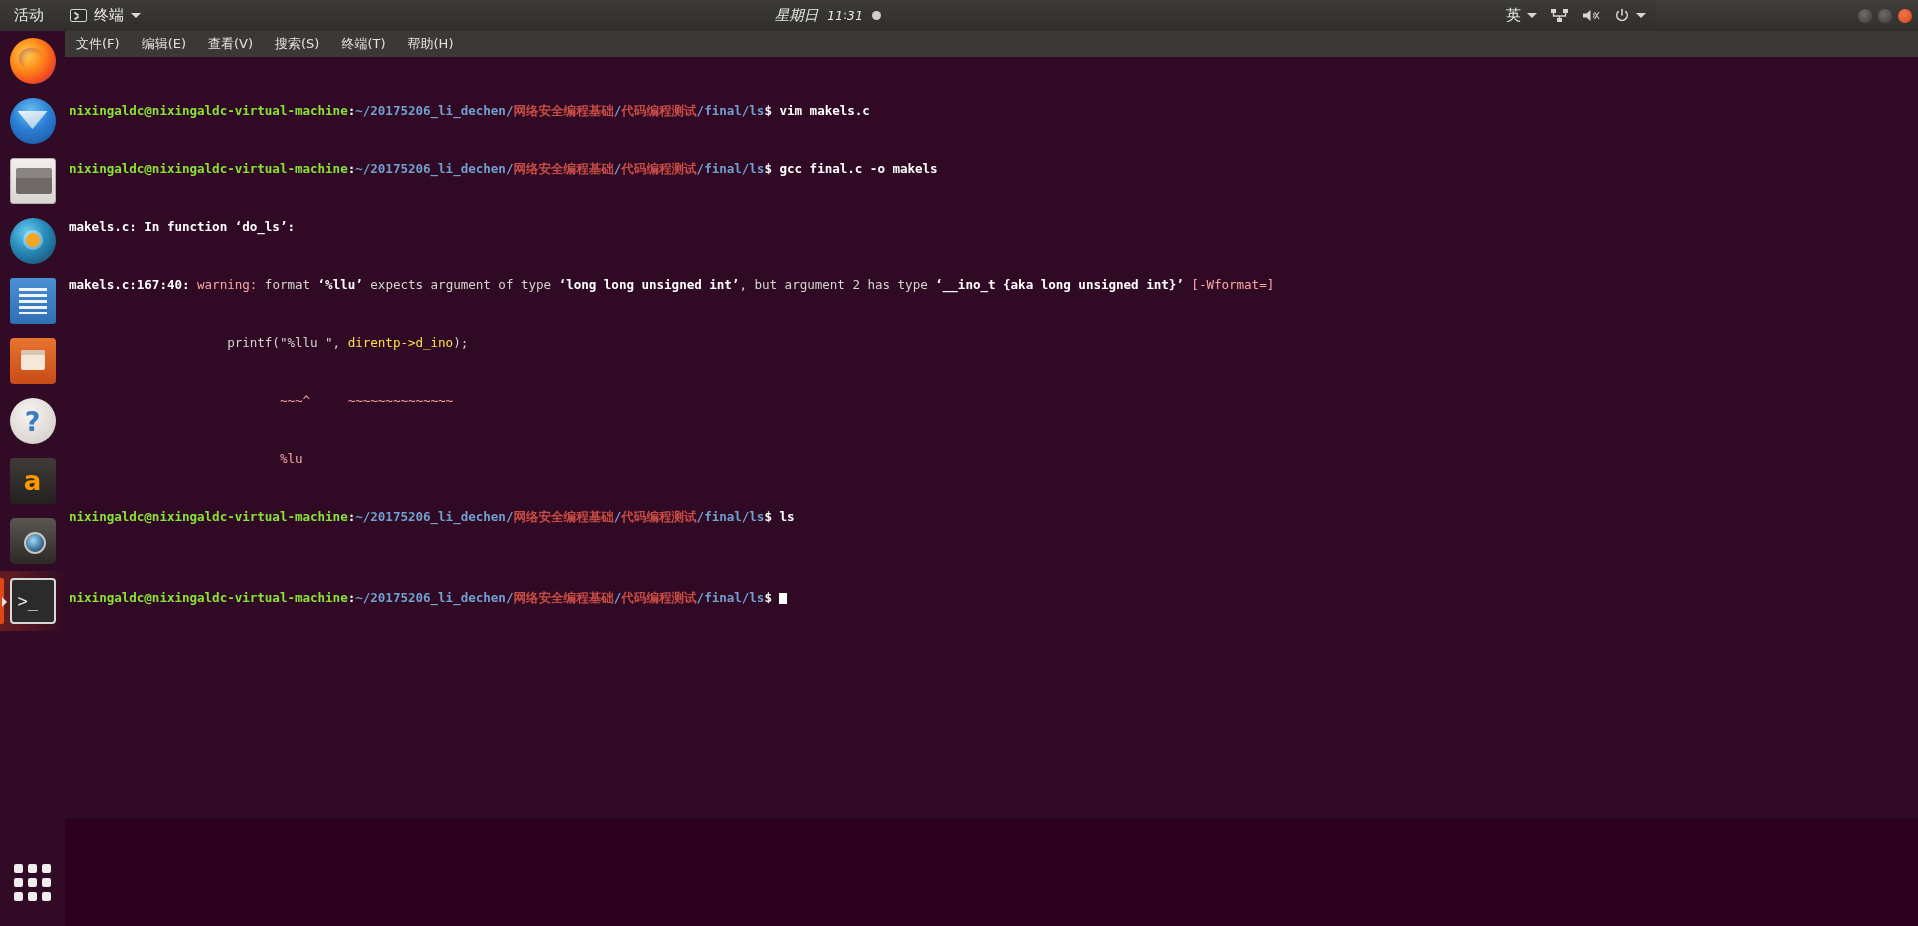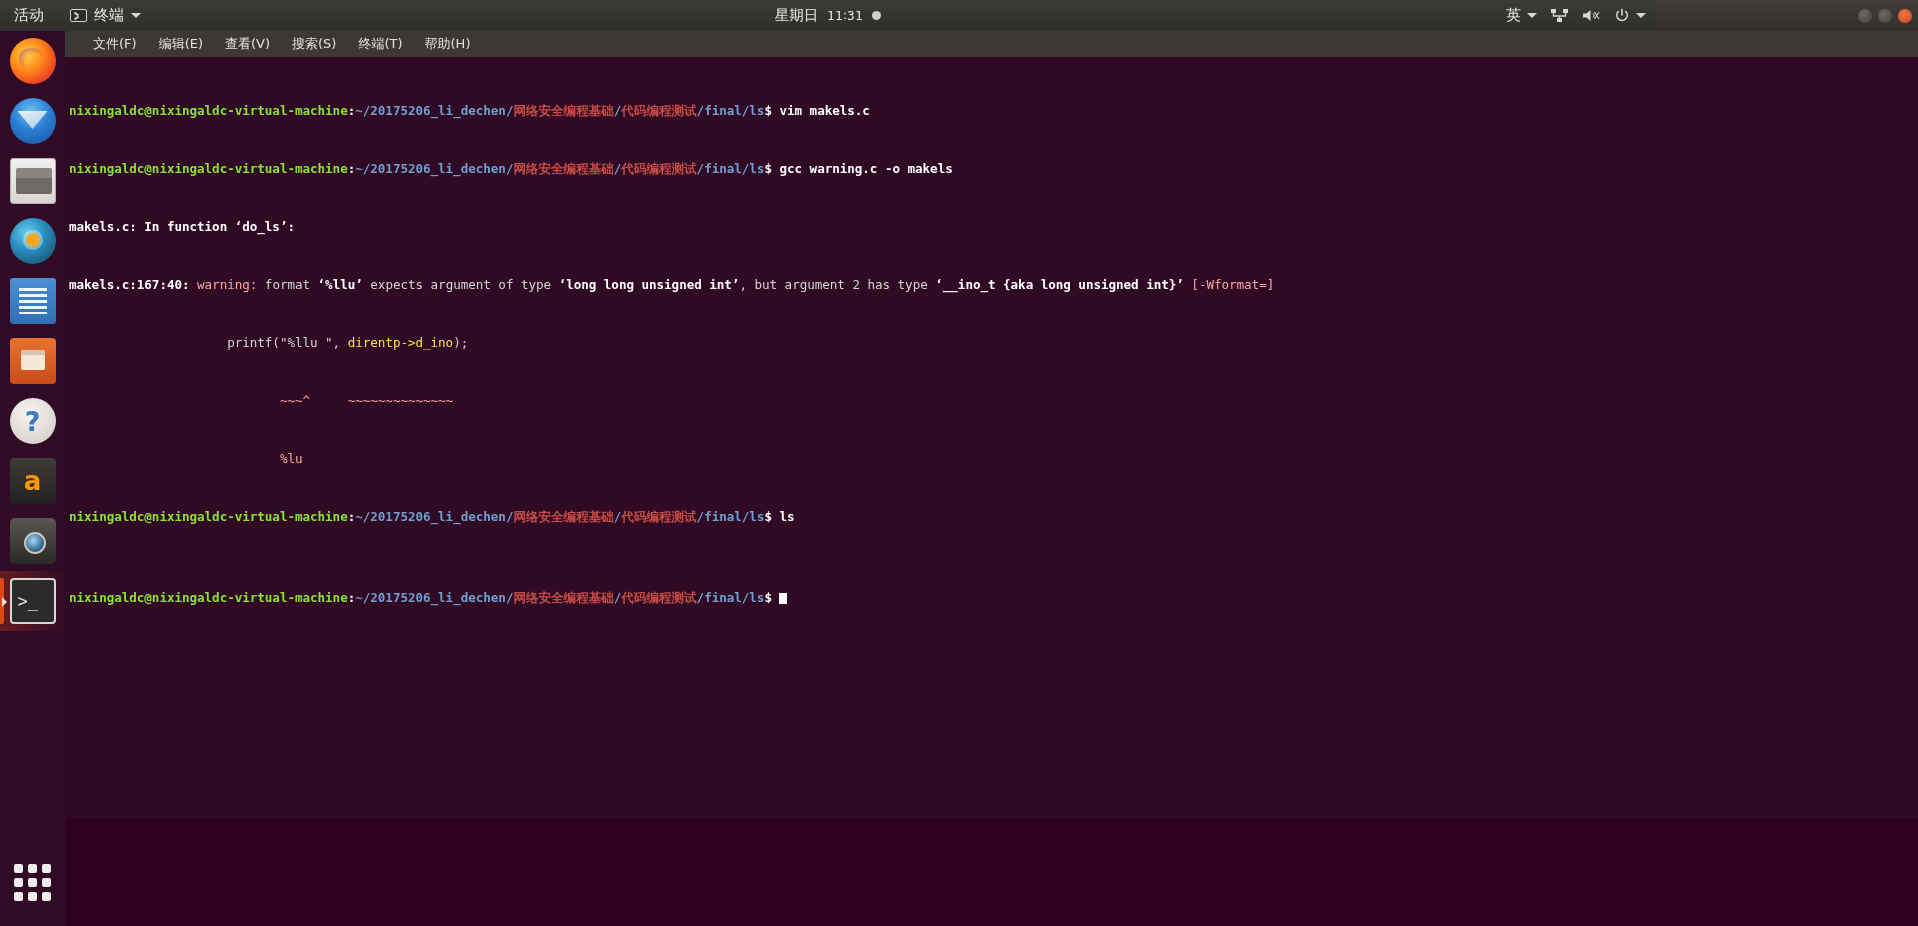--- a/index.html
+++ b/index.html
@@ -56,21 +56,21 @@
     border-left: 5px solid transparent;
     border-right: 5px solid transparent;
     border-top: 5px solid #d9d7d5;
     display: inline-block;
   }
   #clock-area {
     position: absolute; left: 0; right: 0;
     display: flex; justify-content: center; align-items: center;
     gap: 9px; pointer-events: none;
   }
-  #clock-area > * { pointer-events: auto; }
+  #clock-area > * { pointer-events: auto; font-style: italic; }
   .clock-day { font-size: 14.5px; color: #ecebea; }
   .clock-time { font-size: 12px; color: #ecebea; letter-spacing: .5px; }
   .clock-dot {
     width: 9px; height: 9px; border-radius: 50%;
     background: #cfcdcb; display: inline-block;
   }
   #tray {
     position: absolute; right: 10px; top: 0;
     height: 31px;
     display: flex; align-items: center; gap: 13px;
@@ -274,21 +274,21 @@
     width: 14px; height: 14px; border-radius: 50%;
     display: block;
   }
   .win-min { background: radial-gradient(circle at 40% 35%, #6f6b67, #3f3c39); }
   .win-max { background: radial-gradient(circle at 40% 35%, #6f6b67, #3f3c39); }
   .win-close { background: radial-gradient(circle at 40% 35%, #f07746, #d4451a); }
   #term-menubar {
     height: 26px;
     background: #3b3835;
     display: flex; align-items: center;
-    padding-left: 28px;
+    padding-left: 11px;
     gap: 22px;
   }
   .menu-item {
     font-size: 13px;
     color: #e4e2e0;
     font-family: "DejaVu Sans", sans-serif;
     white-space: nowrap;
   }
   #term-body {
     position: absolute;
@@ -442,21 +442,21 @@
     <span class="menu-item">帮助(H)</span>
   </div>
 
   <div id="term-body">
     <div id="term-text">
 
       
       <span class="ln"><span class="c-user">nixingaldc@nixingaldc-virtual-machine</span><span class="c-white">:</span><span class="c-path">~/20175206_li_dechen/</span><span class="c-cjk">网络安全编程基础</span><span class="c-path">/</span><span class="c-cjk">代码编程测试</span><span class="c-path">/final/ls</span><span class="c-white">$</span><span class="c-bold"> vim makels.c</span></span>
 
       
-      <span class="ln"><span class="c-user">nixingaldc@nixingaldc-virtual-machine</span><span class="c-white">:</span><span class="c-path">~/20175206_li_dechen/</span><span class="c-cjk">网络安全编程基础</span><span class="c-path">/</span><span class="c-cjk">代码编程测试</span><span class="c-path">/final/ls</span><span class="c-white">$</span><span class="c-bold"> gcc warning.c -o makels</span></span>
+      <span class="ln"><span class="c-user">nixingaldc@nixingaldc-virtual-machine</span><span class="c-white">:</span><span class="c-path">~/20175206_li_dechen/</span><span class="c-cjk">网络安全编程基础</span><span class="c-path">/</span><span class="c-cjk">代码编程测试</span><span class="c-path">/final/ls</span><span class="c-white">$</span><span class="c-bold"> gcc final.c -o makels</span></span>
 
       
       <span class="ln"><span class="c-bold">makels.c: In function ‘do_ls’:</span></span>
 
       
       <span class="ln"><span class="c-bold">makels.c:167:40:</span><span class="c-mag"> warning: </span><span class="c-plain">format </span><span class="c-bold">‘%llu’</span><span class="c-plain"> expects argument of type </span><span class="c-bold">‘long long unsigned int’</span><span class="c-plain">, but argument 2 has type </span><span class="c-bold">‘__ino_t {aka long unsigned int}’</span><span class="c-mag"> [-Wformat=]</span></span>
 
       
       <span class="ln"><span class="c-plain">                     printf("%llu ", </span><span class="c-green">direntp-&gt;d_ino</span><span class="c-plain">);</span></span>
 

